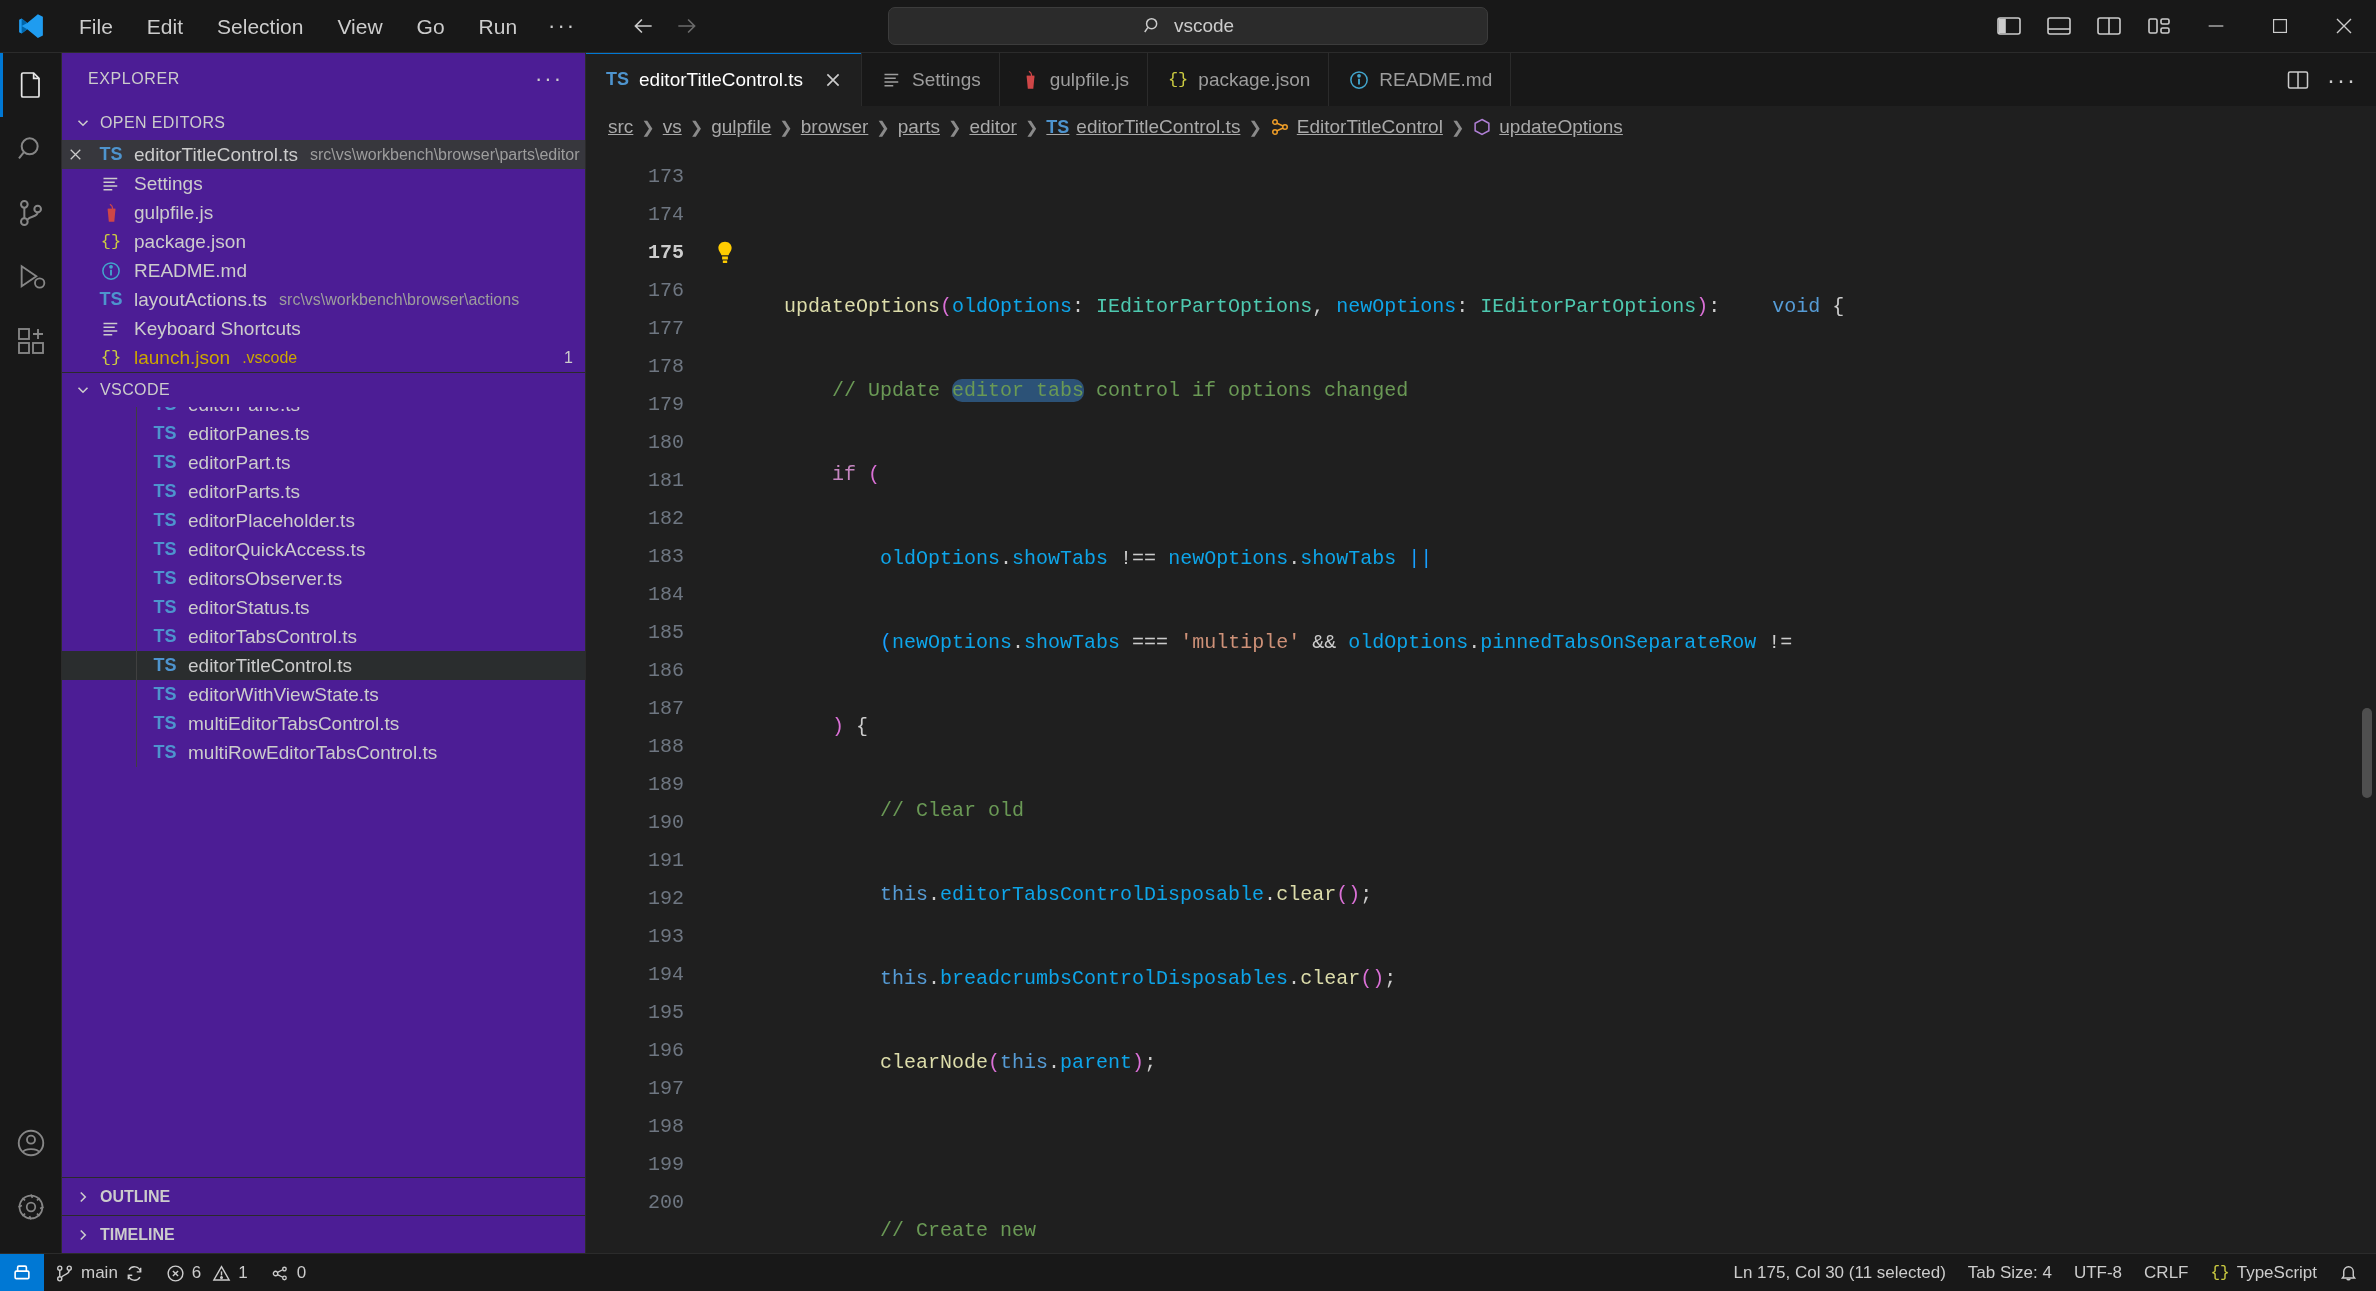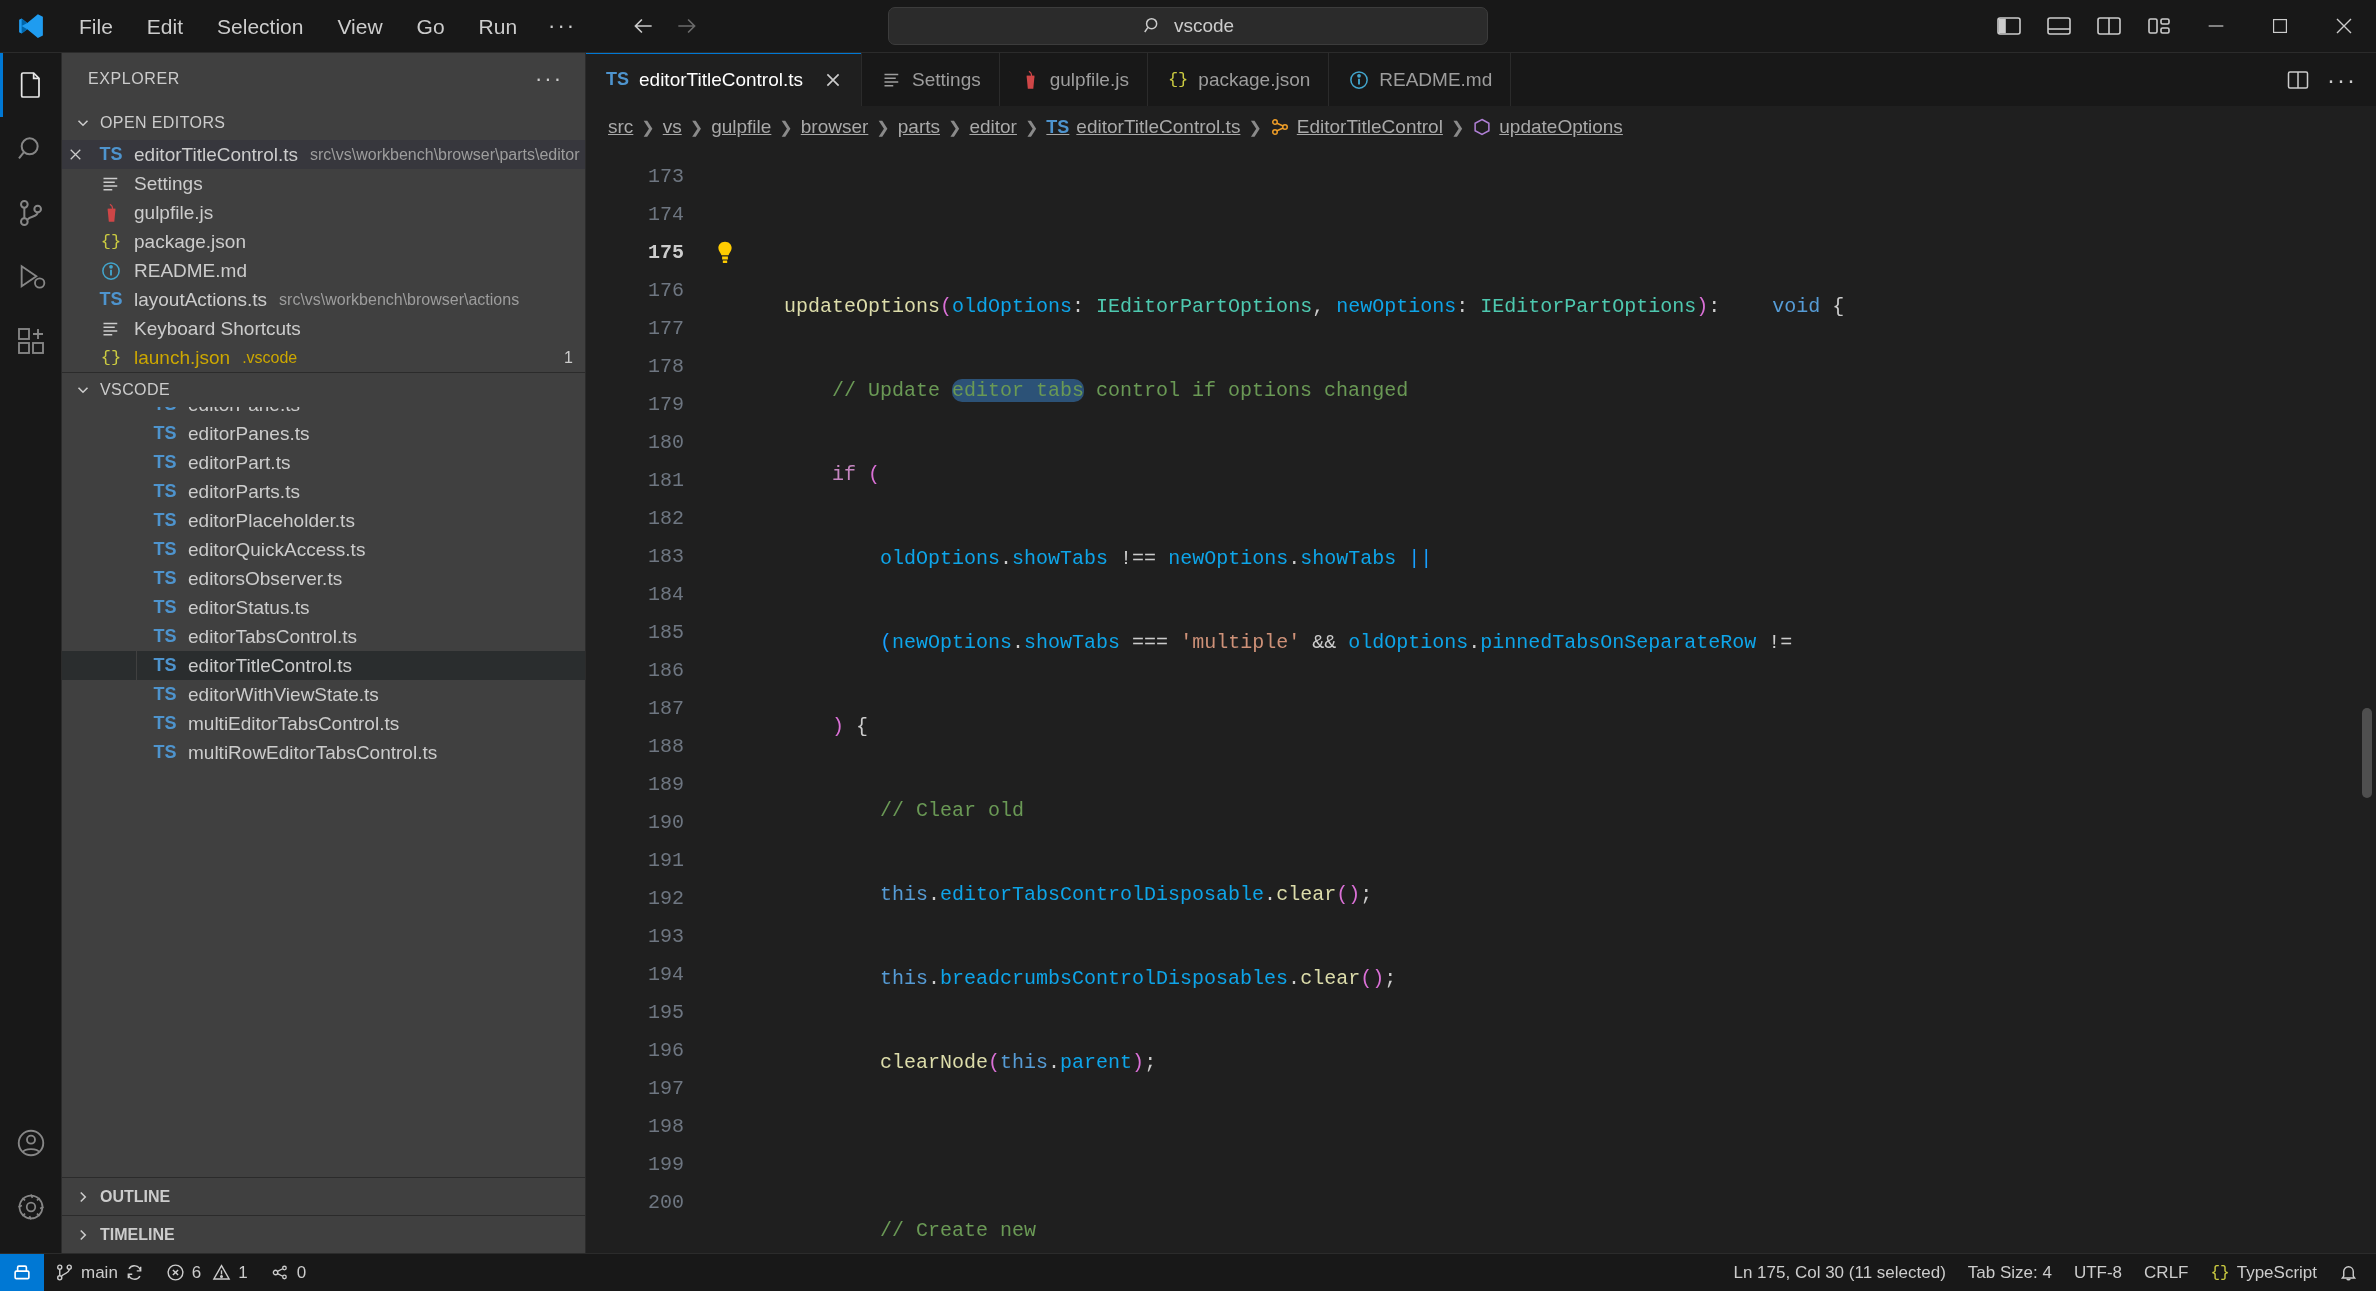--- a/index.html
+++ b/index.html
@@ -54,21 +54,21 @@
     position: relative; color: #868686;
   }
   .act-item.active { color: #e7e7e7; }
   .act-item.active::before {
     content: ""; position: absolute; left: 0; top: 0; bottom: 0; width: 3px; background: #0078d4;
   }
   .act-spacer { flex: 1; }
 
   
   .sidebar {
-    width: 524px; min-width: 524px; background: #404040;
+    width: 524px; min-width: 524px; background: #4c1d95;
     display: flex; flex-direction: column;
     border-right: 1px solid #2b2b2b;
   }
   .sb-title {
     height: 52px; display: flex; align-items: center;
     padding: 0 22px 0 26px; font-size: 16px; letter-spacing: 0.6px;
     color: #cccccc; text-transform: uppercase;
   }
   .sb-title .dots { margin-left: auto; font-size: 22px; letter-spacing: 2px; color: #cccccc; }
   .section-header {
@@ -171,21 +171,21 @@
   .t-paren1 { color: #da70d6; }
   .t-paren2 { color: #179fff; }
   .t-this { color: #569cd6; }
   .t-op { color: #cccccc; }
 
   .scrollhint { position: absolute; right: 4px; top: 560px; width: 10px; height: 90px; background: #4f4f4f; border-radius: 5px; }
 
   
   .statusbar {
     height: 38px; min-height: 38px; background: #181818;
-    display: flex; align-items: center; font-size: 17px; color: #cccccc;
+    display: flex; font-size: 17px; color: #cccccc;
     border-top: 1px solid #2b2b2b;
   }
   .remote {
     background: #0078d4; color: #ffffff; height: 38px; display: flex; align-items: center;
     padding: 0 12px; gap: 6px;
   }
   .sb-item { display: flex; align-items: center; gap: 7px; padding: 0 11px; height: 38px; white-space: nowrap; }
   .sb-right { margin-left: auto; display: flex; align-items: center; }
   svg { display: block; }
 </style>

